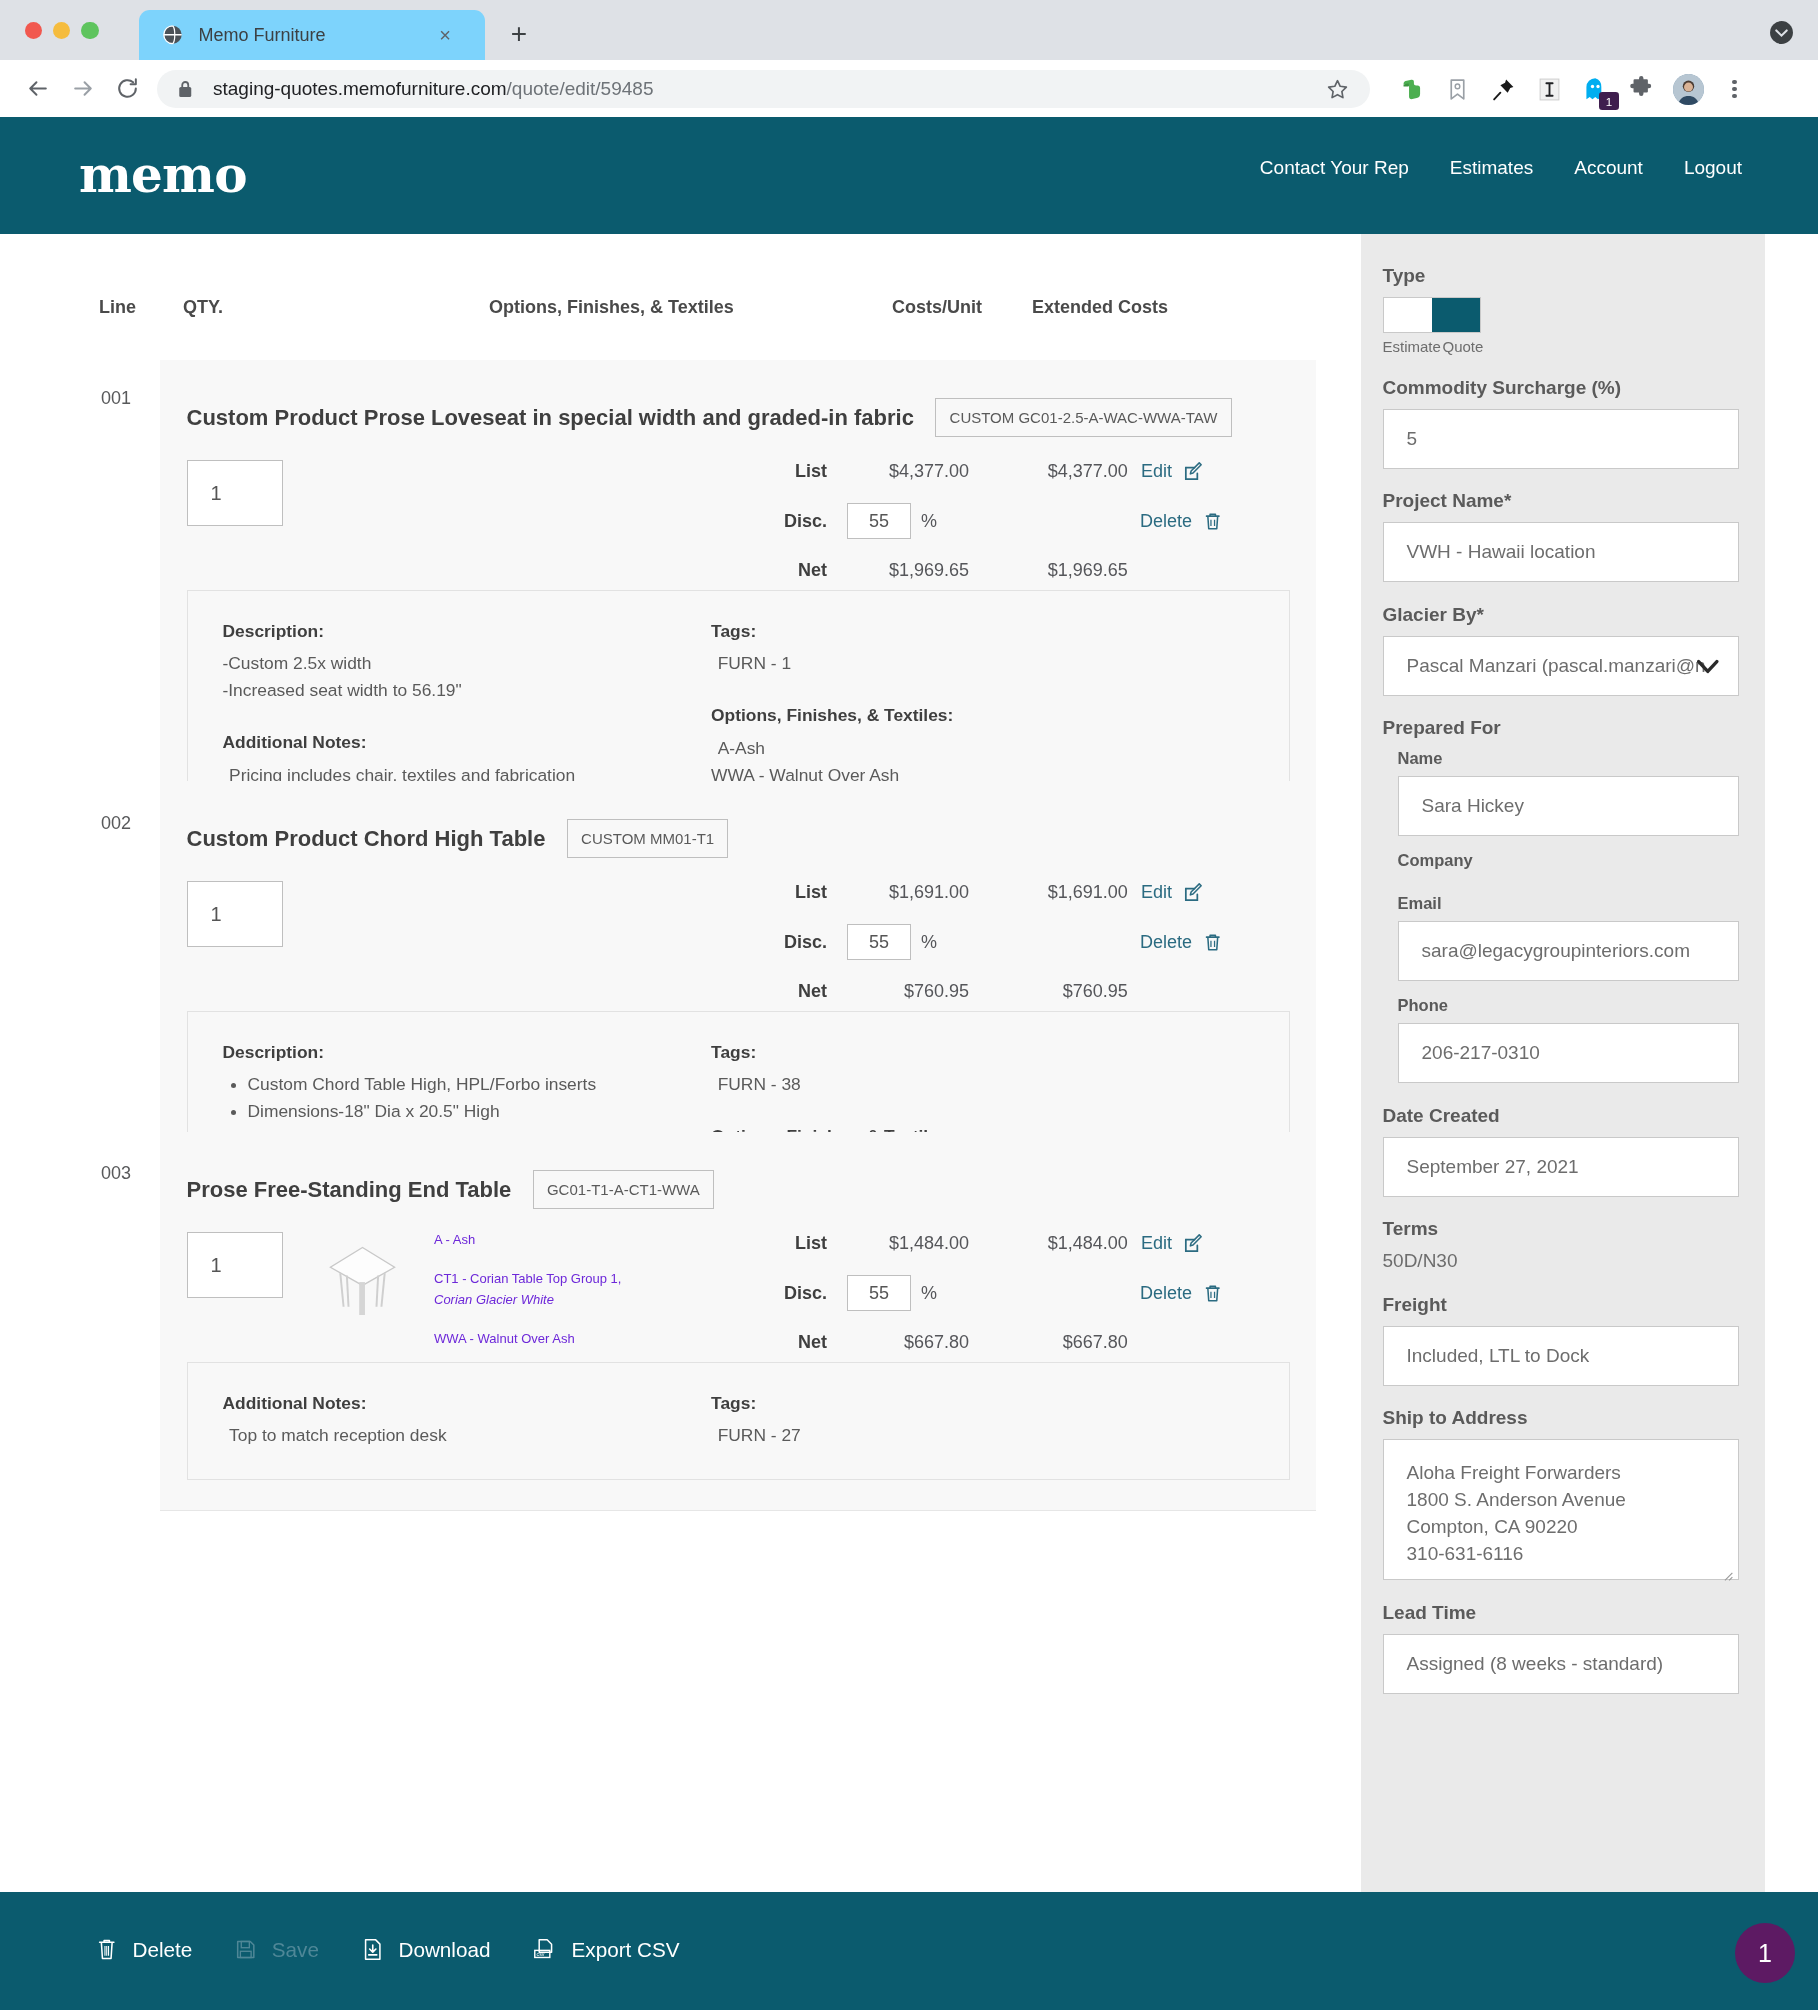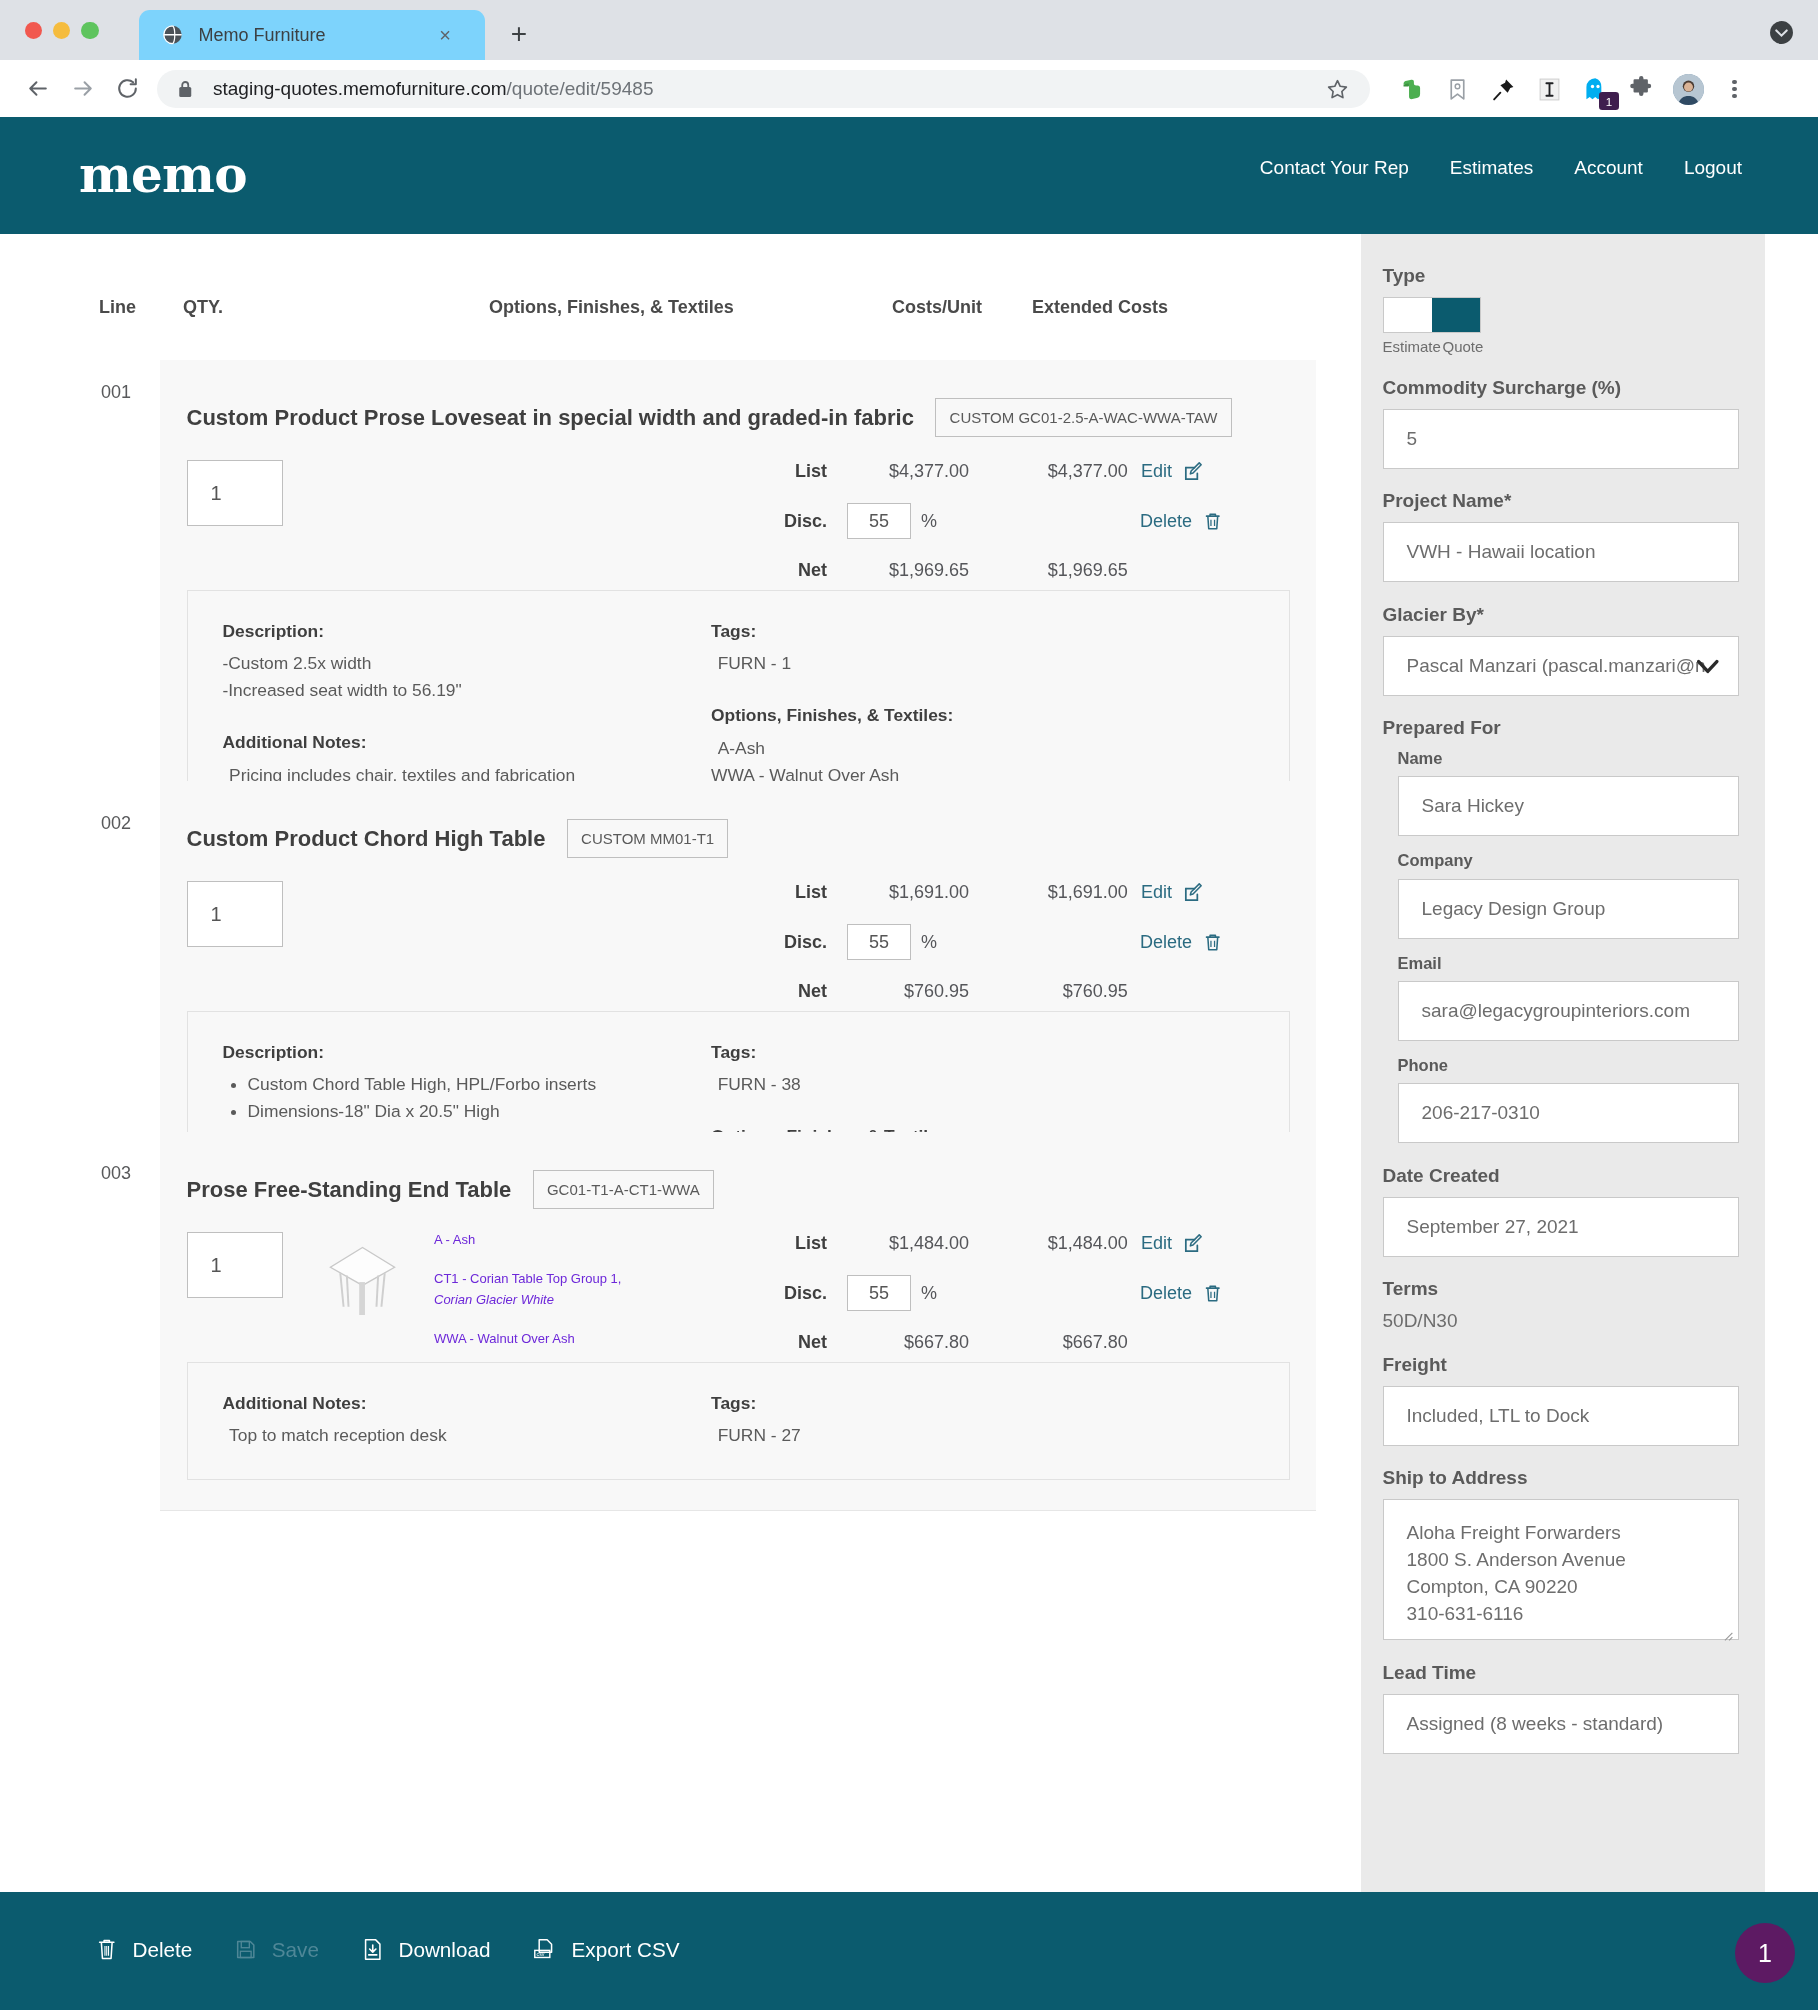--- a/index.html
+++ b/index.html
@@ -261,21 +261,21 @@
 </nav>
 
 <div class="main">
 
   <div class="col-head ch-line">Line</div>
   <div class="col-head ch-qty">QTY.</div>
   <div class="col-head ch-opts">Options, Finishes, &amp; Textiles</div>
   <div class="col-head ch-cu">Costs/Unit</div>
   <div class="col-head ch-ec">Extended Costs</div>
 
-  <div class="line-no" style="top:148px">001</div>
+  <div class="line-no" style="top:154px">001</div>
   <div class="item-card" style="top:126px;">
     <div class="item-title-row">
       <span class="item-title">Custom Product Prose Loveseat in special width and graded-in fabric</span>
       <span class="sku-box">CUSTOM GC01-2.5-A-WAC-WWA-TAW</span>
     </div>
     <div class="row-body">
       <div class="qty-box">1</div>
       <div class="price-grid">
         <div class="pr-row">
           <span class="pr-label">List</span>
@@ -496,21 +496,20 @@
     </span>
   </div>
 
   <div class="sb-gap"></div>
   <p class="sb-label">Prepared For</p>
   <p class="sb-sublabel">Name</p>
   <div class="sb-input indent">Sara Hickey</div>
 
   <div style="height:15px"></div>
   <p class="sb-sublabel">Company</p>
-  <div class="sb-input indent">Legacy Design Group</div>
 
   <div style="height:15px"></div>
   <p class="sb-sublabel">Email</p>
   <div class="sb-input indent">sara@legacygroupinteriors.com</div>
 
   <div style="height:15px"></div>
   <p class="sb-sublabel">Phone</p>
   <div class="sb-input indent">206-217-0310</div>
 
   <div class="sb-gap"></div>

